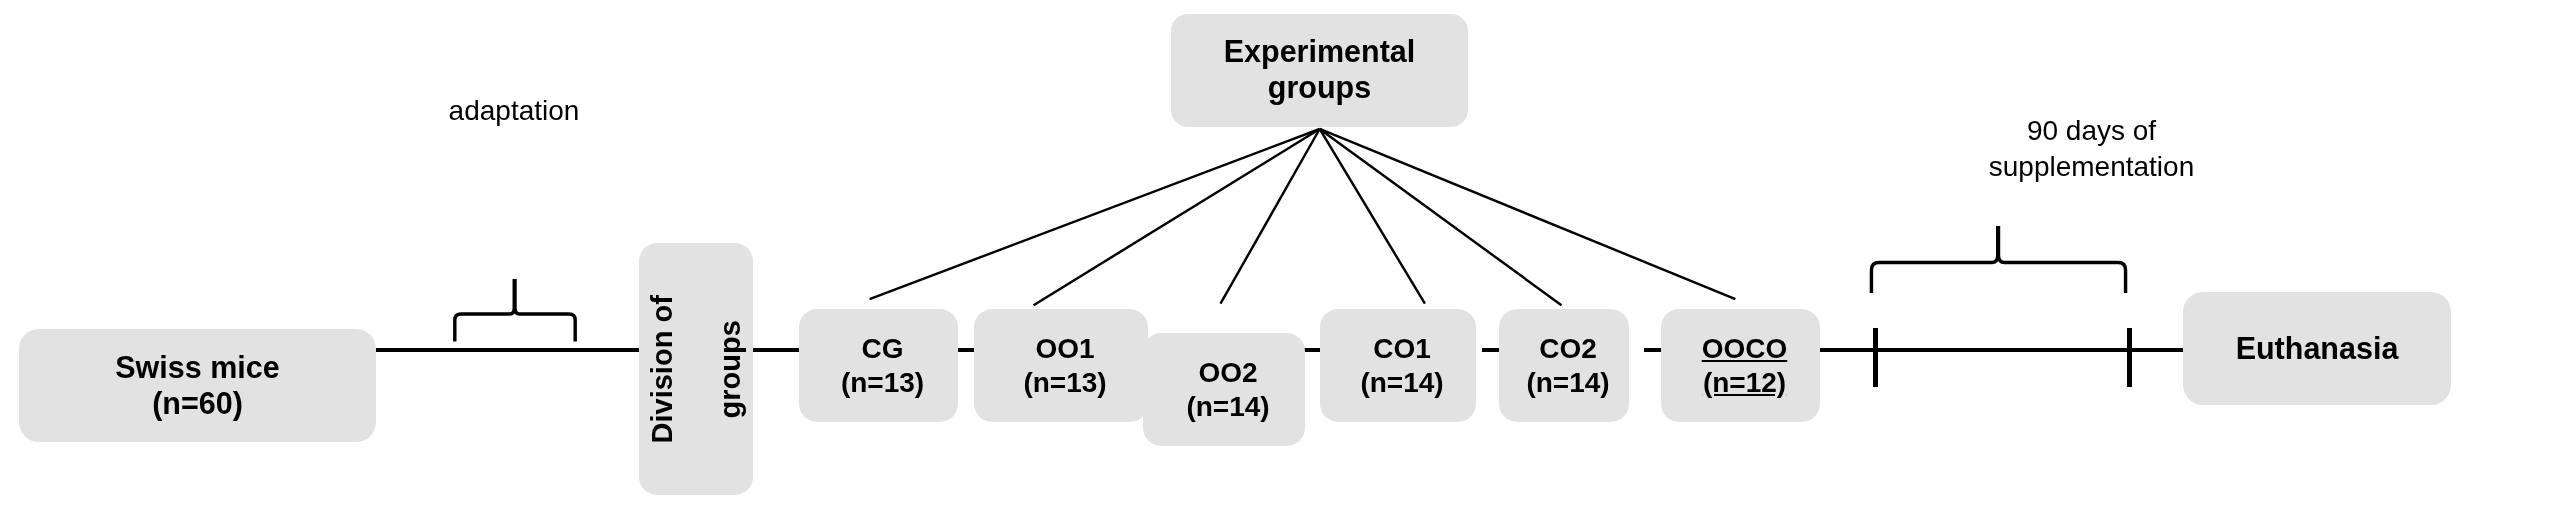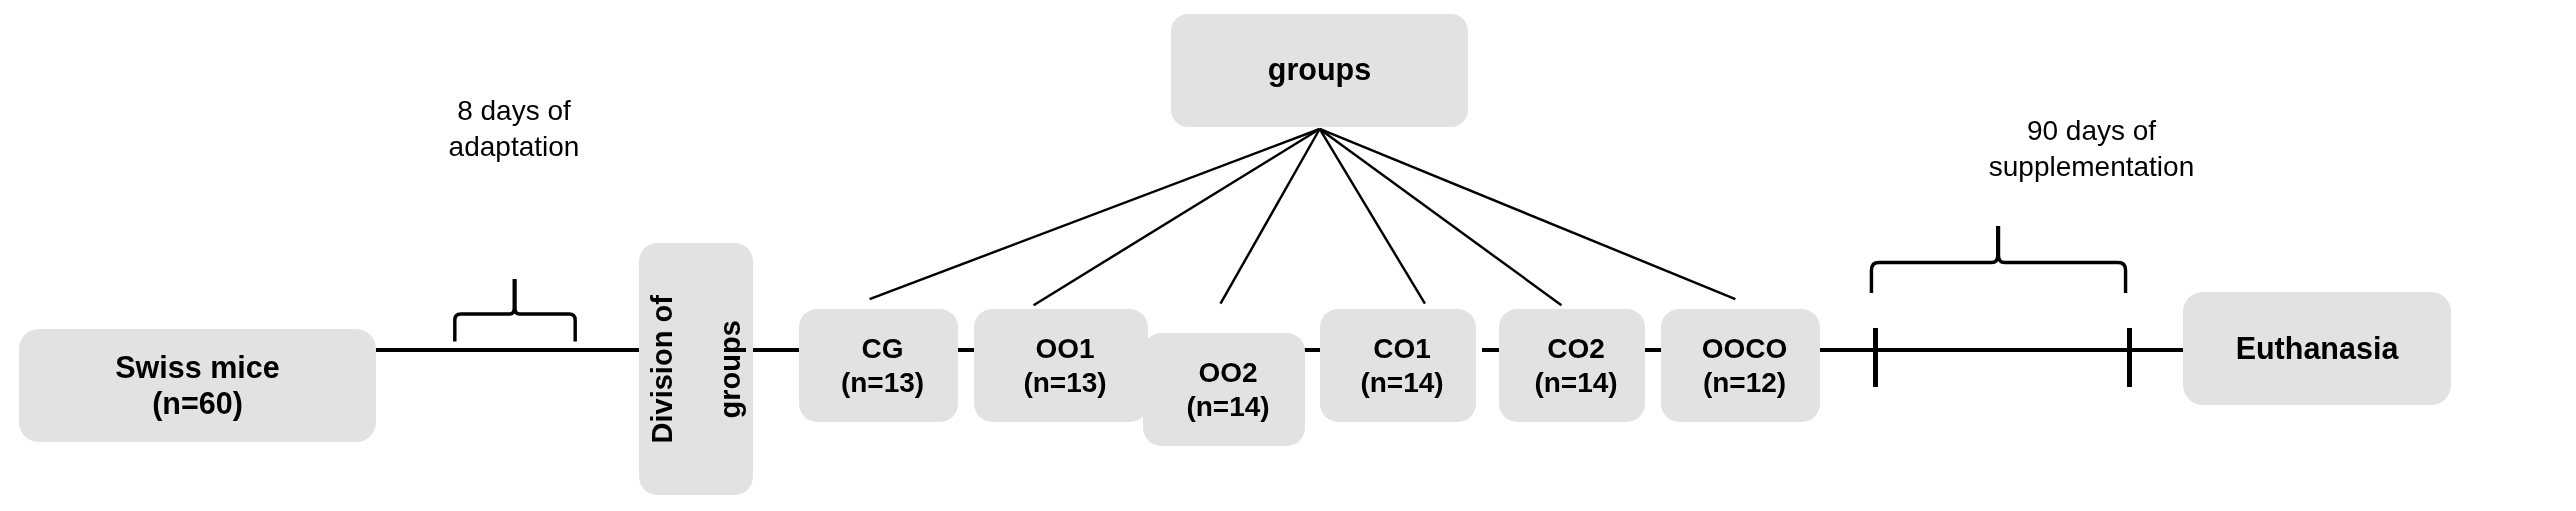--- a/index.html
+++ b/index.html
@@ -121,38 +121,38 @@
 
   <div class="tick" style="left:1873px;"></div>
   <div class="tick" style="left:2127px;"></div>
 
   <div class="node" id="node-swiss">
     <span class="line1">Swiss mice</span>
     <span class="line2">(n=60)</span>
   </div>
 
   <div class="annot" style="left:388px; top:93px; width:252px;">
-    <div>8 days of</div>
     <div>adaptation</div>
   </div>
   <div class="brace" style="left:450px; top:279px; width:130px; height:64px;">
     <svg width="130" height="64" viewBox="0 0 170 84">
       <path d="M 6,82 L 6,54 Q 6,46 14,46 L 78,46 Q 84,46 84,38 L 84,2
                L 85,2 L 85,38 Q 85,46 91,46 L 156,46 Q 164,46 164,54 L 164,82" fill="none" stroke="#000000" stroke-width="4.5" stroke-linecap="butt"></path>
     </svg>
   </div>
 
   <div class="node" id="node-division">
     <div class="rot">
       <span class="line1">Division of</span><br>
       <span class="line2">groups</span>
     </div>
   </div>
 
   <div class="node" id="node-experimental">
+    <span class="line1">Experimental</span>
     <span class="line2">groups</span>
   </div>
 
   <svg class="fan" width="2576" height="512" viewBox="0 0 3377 671">
     <g stroke="#000000" stroke-width="3.2" fill="none">
       <line x1="1730" y1="169" x2="1140" y2="392"></line>
       <line x1="1730" y1="169" x2="1355" y2="400"></line>
       <line x1="1730" y1="169" x2="1600" y2="398"></line>
       <line x1="1730" y1="169" x2="1868" y2="398"></line>
       <line x1="1730" y1="169" x2="2047" y2="400"></line>
@@ -169,25 +169,25 @@
     <span class="line2">(n=13)</span>
   </div>
   <div class="node group-node" style="left:1143px; width:162px;margin-top:24px;">
     <span class="line1">OO2</span>
     <span class="line2">(n=14)</span>
   </div>
   <div class="node group-node" style="left:1320px; width:156px;align-items:center;">
     <span class="line1">CO1</span>
     <span class="line2">(n=14)</span>
   </div>
-  <div class="node group-node" style="left:1499px; width:146px;align-items:center;">
+  <div class="node group-node" style="left:1499px; width:130px;align-items:center;">
     <span class="line1">CO2</span>
     <span class="line2">(n=14)</span>
   </div>
-  <div class="node group-node" style="left:1661px; width:159px;">
+  <div class="node group-node" style="left:1661px; width:159px;text-decoration:underline;">
     <span class="line1">OOCO</span>
     <span class="line2">(n=12)</span>
   </div>
 
   <div class="annot" style="left:1916px; top:113px; width:351px;">
     <div>90 days of</div>
     <div>supplementation</div>
   </div>
   <div class="brace" style="left:1865px; top:226px; width:267px; height:70px;">
     <svg width="267" height="70" viewBox="0 0 350 92">

